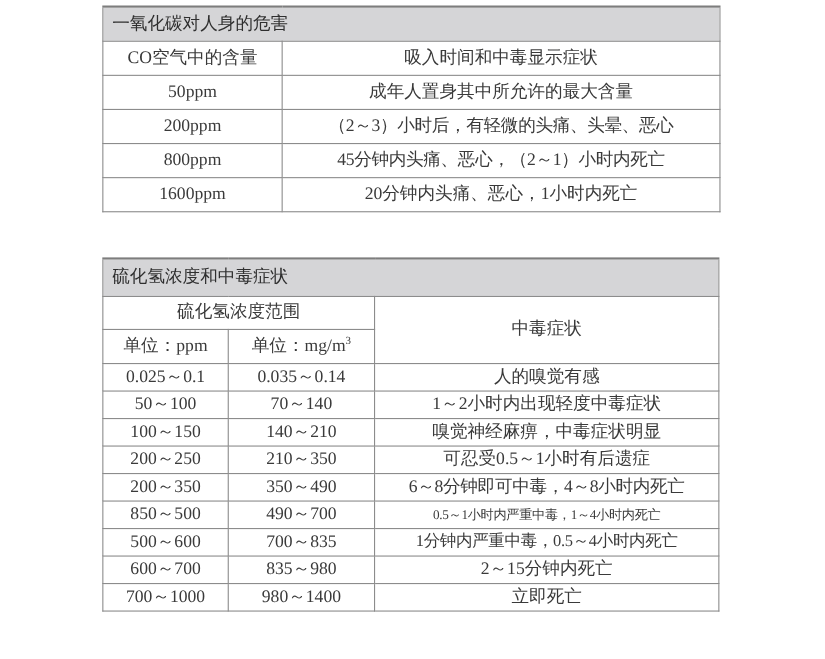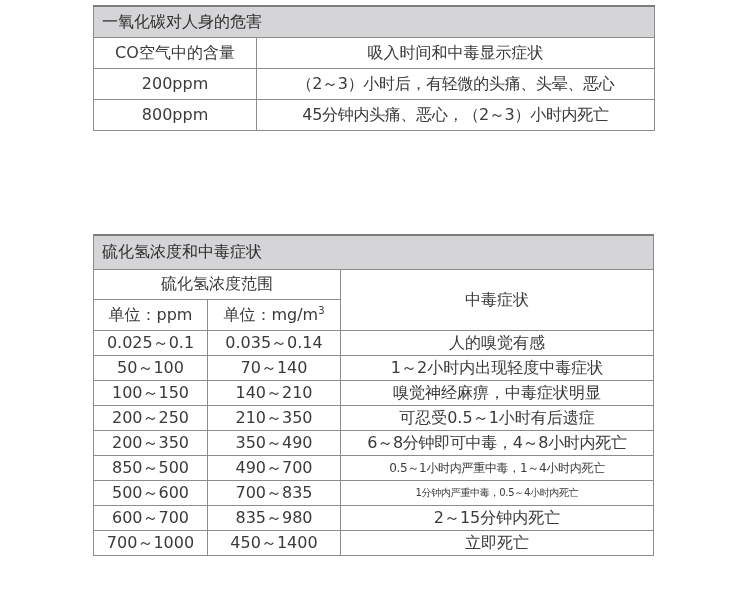--- a/index.html
+++ b/index.html
@@ -25,20 +25,21 @@
       border: 1.5px solid #8c8c8c;
       padding: 0;
       text-align: center;
       vertical-align: middle;
       font-weight: normal;
       font-size: 16px;
       line-height: 1;
       white-space: nowrap;
       overflow: hidden;
       color: #3a3a3a;
+      font-family: Liberation Serif, serif;
     }
     .title-cell {
       background: #d5d5d7;
       text-align: left;
       padding-left: 8px;
       font-size: 16px;
       color: #2f2f2f;
       border-top: 2px solid #7d7d7d;
     }
     
@@ -78,26 +79,34 @@
     </colgroup>
   <tbody>
       <tr class="title-row">
     <td colspan="2" class="title-cell">一氧化碳对人身的危害</td>
   </tr>
   <tr>
     <th>CO空气中的含量</th>
     <th>吸入时间和中毒显示症状</th>
   </tr>
   <tr>
+    <td>50ppm</td>
+    <td>成年人置身其中所允许的最大含量</td>
+  </tr>
+  <tr>
     <td>200ppm</td>
     <td class="tight">（2～3）小时后，有轻微的头痛、头晕、恶心</td>
   </tr>
   <tr>
     <td>800ppm</td>
-    <td class="tight">45分钟内头痛、恶心，（2～3）小时内死亡</td>
+    <td class="tight">45分钟内头痛、恶心，（2～1）小时内死亡</td>
+  </tr>
+  <tr>
+    <td>1600ppm</td>
+    <td>20分钟内头痛、恶心，1小时内死亡</td>
   </tr>
 </tbody>
   </table>
 
 <table id="h2s-table">
   <colgroup>
       <col class="c1">
       <col class="c2">
       <col class="c3">
     </colgroup>
@@ -139,26 +148,26 @@
     <td class="tight">6～8分钟即可中毒，4～8小时内死亡</td>
   </tr>
   <tr class="data-row">
     <td>850～500</td>
     <td>490～700</td>
     <td class="tight" style="font-size:12px">0.5～1小时内严重中毒，1～4小时内死亡</td>
   </tr>
   <tr class="data-row">
     <td>500～600</td>
     <td>700～835</td>
-    <td class="tight" style="font-size:10px">1分钟内严重中毒，0.5～4小时内死亡</td>
+    <td class="tight" style="font-size:15px">1分钟内严重中毒，0.5～4小时内死亡</td>
   </tr>
   <tr class="data-row">
     <td>600～700</td>
     <td>835～980</td>
     <td>2～15分钟内死亡</td>
   </tr>
   <tr class="data-row">
     <td>700～1000</td>
-    <td>450～1400</td>
+    <td>980～1400</td>
     <td>立即死亡</td>
   </tr>
 </tbody>
   </table>
 
 </body></html>

